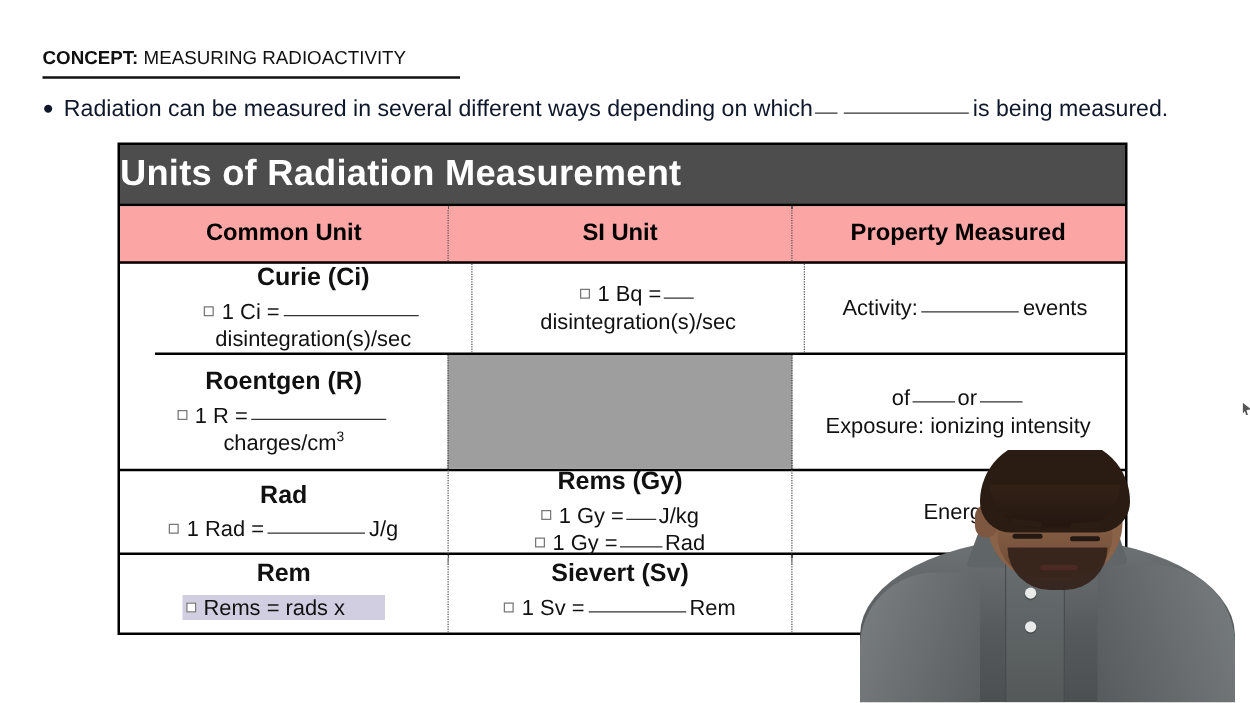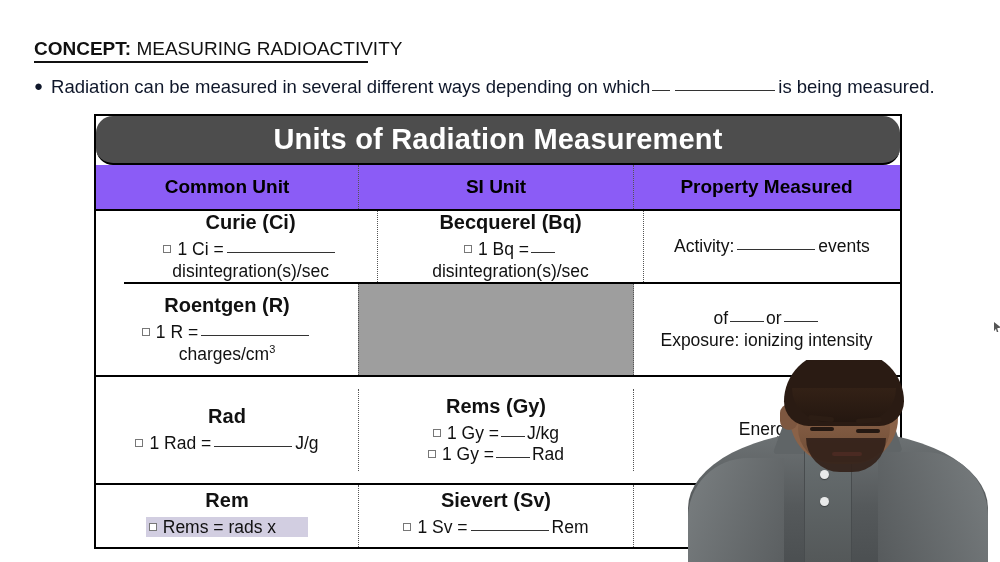--- a/index.html
+++ b/index.html
@@ -8,21 +8,21 @@
     background:#ffffff;
     font-family:"Liberation Sans", sans-serif;
     overflow:hidden;
     position:relative;
   }
   #stage{position:relative;width:1000px;height:562px;overflow:hidden;background:#fff;}
 
   
   .concept-line{
     position:absolute;left:34px;top:38px;
-    font-size:19px;color:#111;
+    font-size:15px;color:#111;
     white-space:nowrap;
   }
   .concept-line .kw{font-weight:bold;}
   .concept-underline{
     position:absolute;left:34px;top:61px;width:334px;height:2px;background:#111;
   }
   .bullet-line{
     position:absolute;left:34px;top:76px;
     font-size:18.5px;color:#0f172a;white-space:nowrap;
   }
@@ -33,28 +33,27 @@
   
   .table-wrap{
     position:absolute;left:94px;top:114px;width:808px;
     border:2.5px solid #000;
     box-sizing:border-box;
     background:#fff;
   }
   .tbl-title{
     background:#4d4d4d;color:#fff;
     font-size:29px;font-weight:bold;
-    text-align:center;
+    text-align:left;
     height:47px;line-height:47px;
     letter-spacing:.2px;
     border-bottom:2.5px solid #000;
-    border-radius:17px;
   }
   .tbl-head{
-    display:flex;background:#8b5cf6;
+    display:flex;background:#fca5a5;
     height:44px;
     border-bottom:2.5px solid #000;
   }
   .tbl-head .cell{
     font-size:19px;font-weight:bold;color:#000;
     display:flex;align-items:center;justify-content:center;
     box-sizing:border-box;
   }
   .col-a{width:262px;}
   .col-b{width:276px;border-left:1.6px dotted #555;border-right:1.6px dotted #555;}
@@ -76,21 +75,21 @@
   .sq{display:inline-block;width:6px;height:6px;border:1.3px solid #777;margin-right:6px;vertical-align:2px;background:#fff;}
   .ul-xs{display:inline-block;border-bottom:1.5px solid #333;width:24px;margin:0 2px;vertical-align:2px;}
   .ul-sm{display:inline-block;border-bottom:1.5px solid #333;width:34px;margin:0 2px;vertical-align:2px;}
   .ul-md{display:inline-block;border-bottom:1.5px solid #333;width:78px;margin:0 3px;vertical-align:2px;}
   .ul-lg{display:inline-block;border-bottom:1.5px solid #333;width:108px;margin:0 3px;vertical-align:2px;}
   .hl{background:#d2cee1;padding:0 3px;}
   sup{font-size:11px;vertical-align:super;}
 
   .row-h1{height:73px;margin-left:28px;}
   .row-h2{height:93px;}
-  .row-h3{height:108px;align-items:center;}
+  .row-h3{height:67px;align-items:center;}
   .row-h4{height:62px;}
   .row-h4 .cell{justify-content:flex-start;padding-top:4px;}
 
   
   .cam{
     position:absolute;left:674px;top:360px;width:326px;height:202px;
     overflow:hidden;pointer-events:none;
   }
   .torso{
     position:absolute;left:14px;top:70px;width:300px;height:140px;
@@ -191,21 +190,20 @@
       <div class="cell col-c">Property Measured</div>
     </div>
 
     <div class="tbl-row row-h1">
       <div class="cell col-a">
         <div class="unit-name">Curie (Ci)</div>
         <div class="sub"><span class="sq"></span>1 Ci =<span class="ul-lg"></span></div>
         <div class="sub">disintegration(s)/sec</div>
       </div>
       <div class="cell col-b">
-        <div class="unit-name">Becquerel (Bq)</div>
         <div class="sub"><span class="sq"></span>1 Bq =<span class="ul-xs"></span></div>
         <div class="sub">disintegration(s)/sec</div>
       </div>
       <div class="cell col-c">
         <div class="sub">Activity:<span class="ul-md"></span>events</div>
       </div>
     </div>
 
     <div class="tbl-row row-h2">
       <div class="cell col-a">

